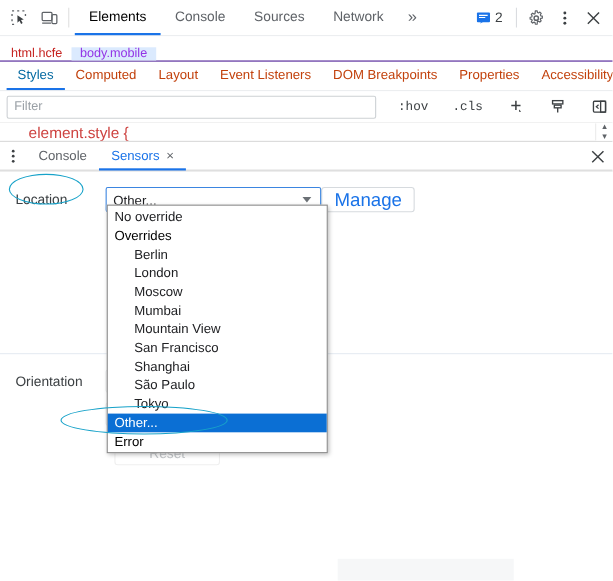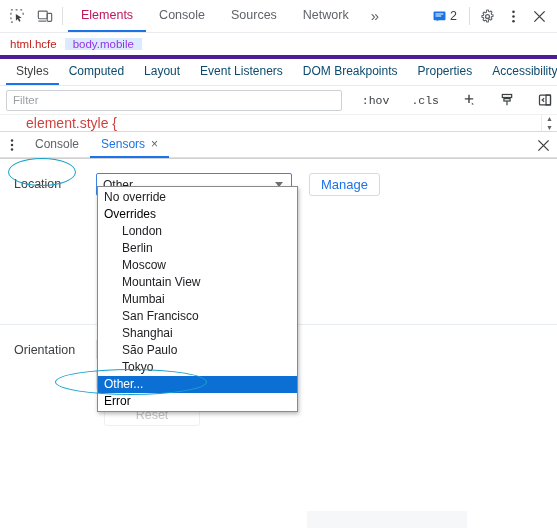--- a/index.html
+++ b/index.html
@@ -30,37 +30,37 @@
   .tabs{display:flex;align-items:stretch;}
   .tab{
     display:flex;align-items:center;
     padding:0 13px;
     color:#5f6368;
     font-size:12.5px;
     cursor:pointer;
     border-bottom:2px solid transparent;
     white-space:nowrap;
   }
-  .tab.active{color:#be185d;border-bottom-color:#1a73e8;}
+  .tab.active{color:#000000;border-bottom-color:#1a73e8;}
   .tab.more{padding:0 9px;font-size:15px;color:#5f6368;}
   .spacer{flex:1;}
   .tb-right{display:flex;align-items:center;padding-right:5px;}
   .msg-badge{
     display:flex;align-items:center;gap:4px;
     padding:0 8px;cursor:pointer;
   }
   .msg-badge .count{font-size:12.5px;color:#3c4043;}
   .rt-sep{width:1px;height:18px;background:#dadce0;margin:0 4px;}
   .rt-icon{width:26px;height:28px;display:flex;align-items:center;justify-content:center;cursor:pointer;}
 
   
   .breadcrumb{
     height:22px;min-height:22px;
-    display:flex;align-items:center;
-    border-bottom:4px solid #4c1d95;
+    display:flex;align-items:flex-end;
+    border-bottom:1px solid #4c1d95;
     background:#fff;
     padding-left:2px;
   }
   .crumb{
     display:flex;align-items:center;
     padding:0 8px;font-size:11.5px;
     cursor:pointer;white-space:nowrap;
   }
   .crumb.c0{color:#c5221f;}
   .crumb.c1{color:#9334e6;background:#dbeafe;}
@@ -68,24 +68,24 @@
   
   .subtabs{
     height:26px;min-height:26px;
     display:flex;align-items:stretch;
     border-bottom:1px solid #e8eaed;
     padding-left:6px;
     overflow:hidden;
   }
   .subtab{
     display:flex;align-items:center;
-    padding:0 10px;font-size:12px;color:#0c4a6e;
+    padding:0 10px;font-size:12px;color:#c2410c;
     border-bottom:2px solid transparent;cursor:pointer;white-space:nowrap;
   }
-  .subtab.active{color:#404040;border-bottom-color:#1a73e8;}
+  .subtab.active{color:#0369a1;border-bottom-color:#1a73e8;}
 
   
   .filterrow{
     height:28px;min-height:28px;
     display:flex;align-items:center;
     padding:0 2px 0 6px;gap:18px;
     border-bottom:1px solid #f0f0f0;
     background:#fff;
   }
   .filter-input{
@@ -150,24 +150,24 @@
     border:1px solid #3b85e0;border-radius:2px;
     background:#fff;display:flex;align-items:center;
     padding:0 6px;font-size:12px;color:#202124;cursor:pointer;
   }
   .select-box .val{flex:1;}
   .caret{
     width:0;height:0;border-left:4px solid transparent;border-right:4px solid transparent;
     border-top:5px solid #6b7075;margin-right:2px;
   }
   .manage-btn{
-    margin-left:17px;margin-top:0;
+    margin-top:0;
     height:23px;box-sizing:border-box;
     border:1px solid #d6dade;border-radius:3px;background:#fff;
-    color:#1a73e8;font-size:13px;
+    color:#1a73e8;font-size:17px;
     padding:0 11px;display:flex;align-items:center;cursor:pointer;
     font-family:"Liberation Sans", sans-serif;
   }
 
   
   .dropdown{
     position:absolute;left:97px;top:186px;width:199px;
     background:#fff;border:1px solid #8a8a8a;
     box-shadow:1px 2px 4px rgba(0,0,0,.28);
     z-index:40;padding:2px 0 1px 0;
@@ -387,25 +387,25 @@
     <div class="box3d">
       
       
     </div>
 
   </div>
 
   <div class="dropdown">
     <div class="opt plain">No override</div>
     <div class="opt group">Overrides</div>
+    <div class="opt">Berlin</div>
     <div class="opt">London</div>
-    <div class="opt">Berlin</div>
     <div class="opt">Moscow</div>
+    <div class="opt">Mumbai</div>
     <div class="opt">Mountain View</div>
-    <div class="opt">Mumbai</div>
     <div class="opt">San Francisco</div>
     <div class="opt">Shanghai</div>
     <div class="opt">São Paulo</div>
     <div class="opt">Tokyo</div>
     <div class="opt plain sel">Other...</div>
     <div class="opt group">Error</div>
   </div>
 
   <div class="ellipse ell-location"></div>
   <div class="ellipse ell-other"></div>

